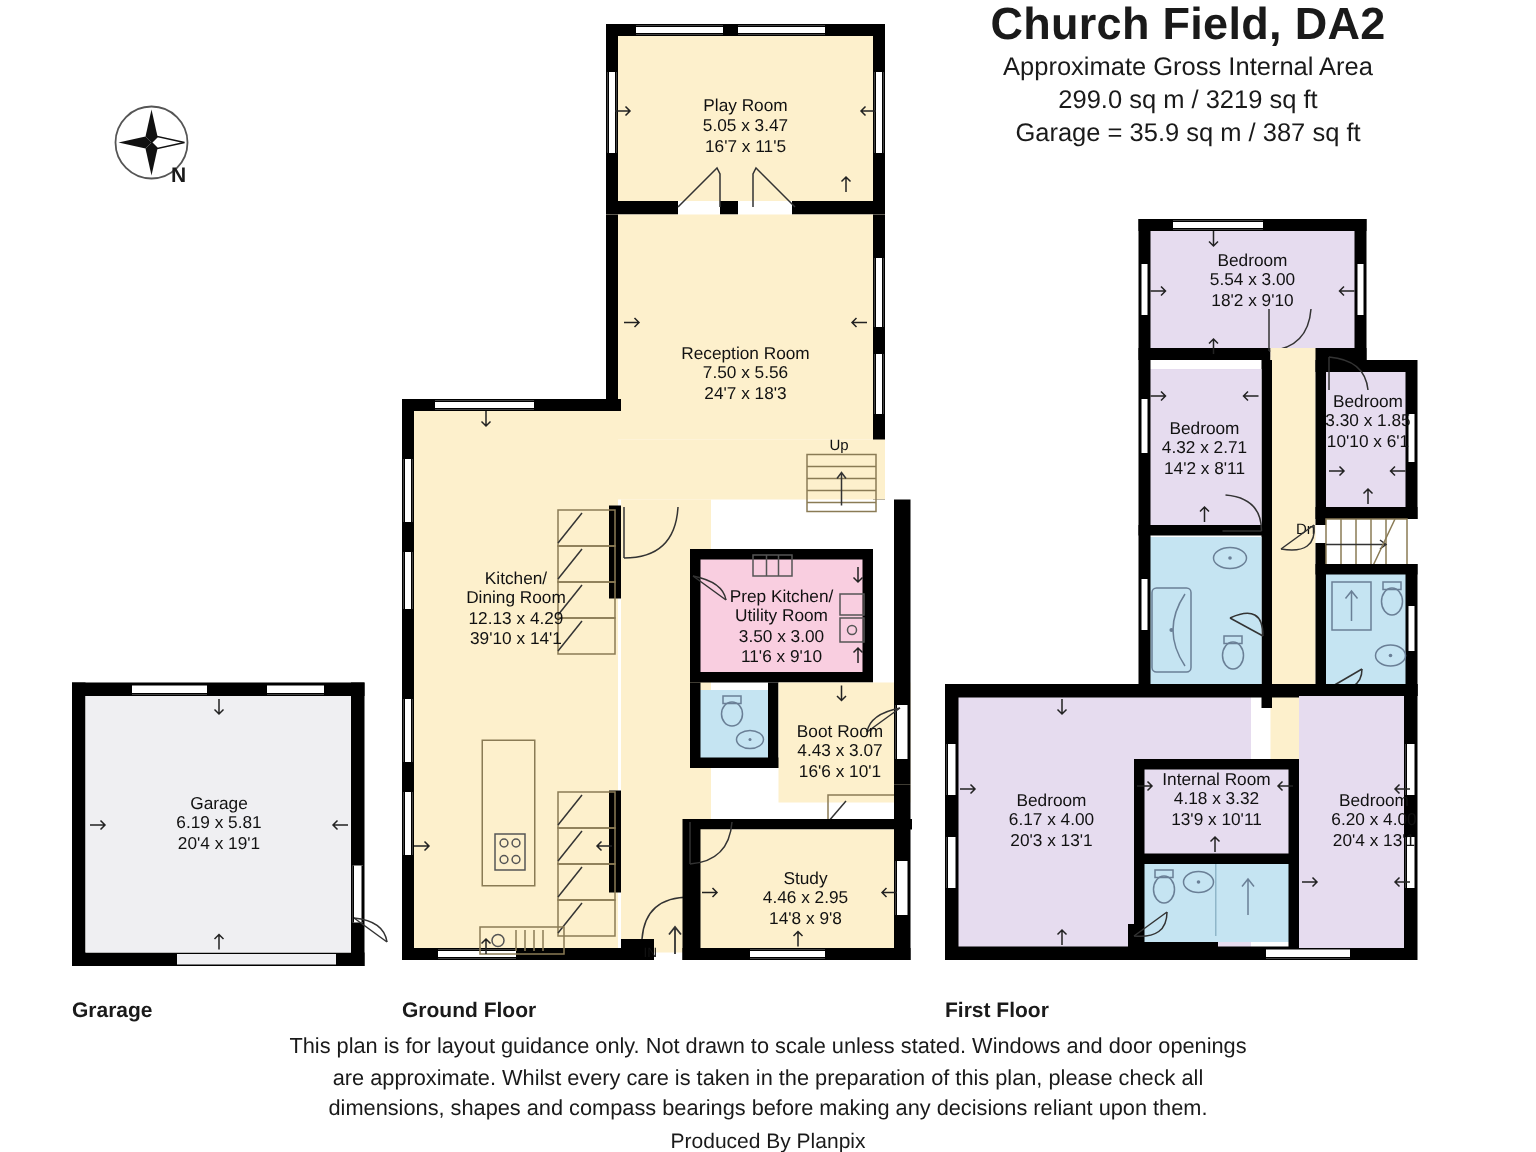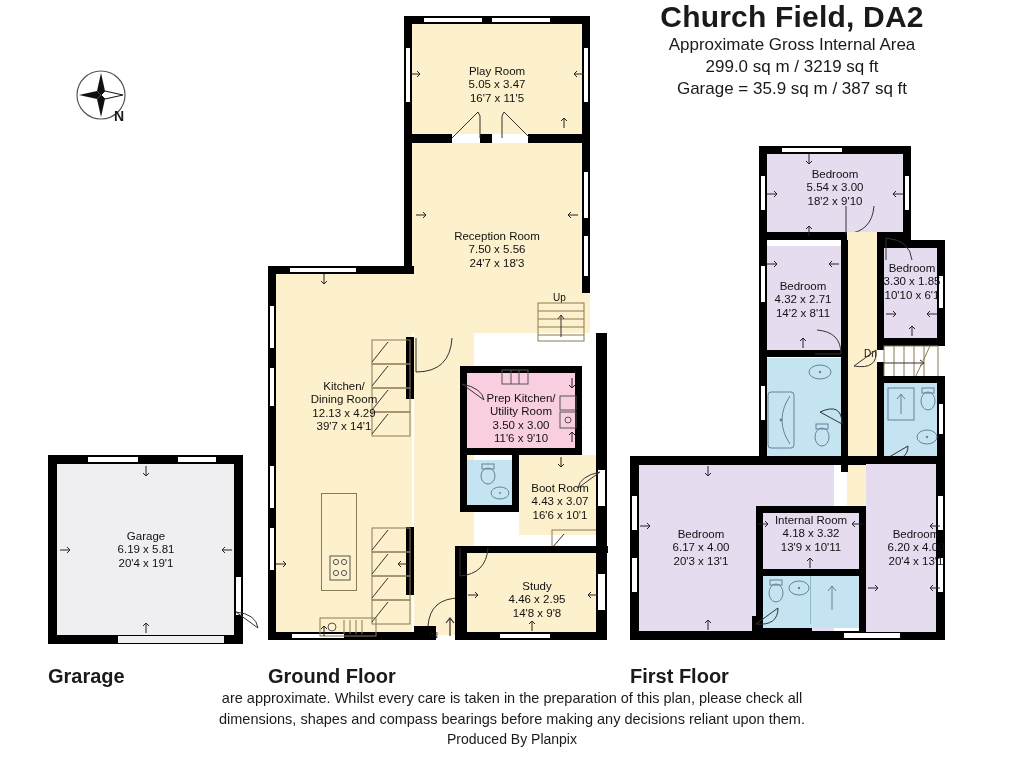--- a/index.html
+++ b/index.html
@@ -9,21 +9,21 @@
     color:#1a1a1a;
   }
   .plan-root{position:absolute;inset:0;}
 
   
   .header{position:absolute;left:560px;top:0;width:464px;text-align:center;}
   .header h1{margin:0;font-size:30px;font-weight:bold;letter-spacing:.2px;line-height:34px;}
   .header .sub{font-size:17px;line-height:22px;}
 
   
-  .floor-caption{position:absolute;font-size:20px;font-weight:bold;}
+  .floor-caption{position:absolute;font-size:14px;font-weight:bold;}
   .disclaimer{position:absolute;left:0;top:688px;width:1024px;text-align:center;
     font-size:14.5px;line-height:20.5px;}
   .disclaimer .produced{font-size:14px;}
 
   
   .compass{position:absolute;left:76px;top:70px;width:50px;height:50px;}
   .compass .lbl{position:absolute;left:38px;top:38px;font-size:14px;font-weight:bold;}
 
   
   .blk{position:absolute;box-sizing:border-box;}
@@ -232,21 +232,21 @@
         <path d="M50,2 L50,12 M47,9 L50,12 L53,9"></path>
         <path d="M50,364 L50,354 M47,357 L50,354 L53,357"></path>
         <path d="M2,292 L12,292 M9,289 L12,292 L9,295"></path>
         <path d="M134,292 L124,292 M127,289 L124,292 L127,295"></path>
       </g>
     </svg>
     <div class="label" style="left:290px;top:380px;width:108px;">
       <span class="nm">Kitchen/</span>
       <span class="nm">Dining Room</span>
       <span class="dm">12.13 x 4.29</span>
-      <span class="dm">39'7 x 14'1</span>
+      <span class="dm">39'10 x 14'1</span>
     </div>
 
     <div class="blk room" style="left:414px;top:333px;width:60px;height:302px;"></div>
     <svg style="position:absolute;left:416px;top:338px;" width="52" height="40">
       <path d="M0,0 L0,34" stroke="#333" stroke-width="1" fill="none"></path>
       <path d="M0,34 Q34,34 36,0" stroke="#333" stroke-width="1" fill="none"></path>
     </svg>
 
     <div class="blk wall" style="left:414px;top:626px;width:22px;height:14px;"></div>
     <div class="blk wall" style="left:462px;top:626px;width:16px;height:14px;"></div>
@@ -566,18 +566,19 @@
         <path d="M74,62 L64,62 M67,59 L64,62 L67,65"></path>
         <path d="M2,124 L12,124 M9,121 L12,124 L9,127"></path>
         <path d="M74,124 L64,124 M67,121 L64,124 L67,127"></path>
       </g>
     </svg>
 
     <div class="floor-caption" style="left:630px;top:665px;">First Floor</div>
   </div>
 
   <div class="disclaimer">
+    <div>This plan is for layout guidance only. Not drawn to scale unless stated. Windows and door openings</div>
     <div>are approximate. Whilst every care is taken in the preparation of this plan, please check all</div>
     <div>dimensions, shapes and compass bearings before making any decisions reliant upon them.</div>
     <div class="produced">Produced By Planpix</div>
   </div>
 
 </div>
 
 </body></html>

